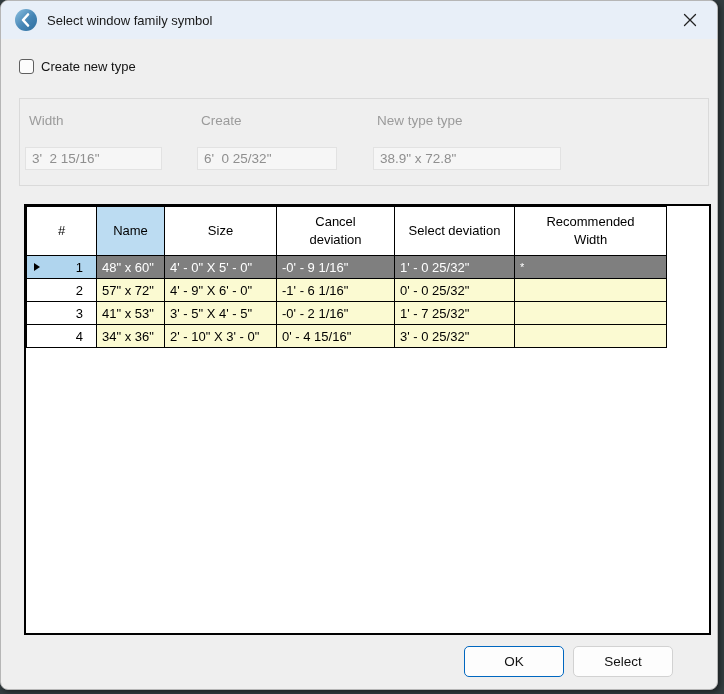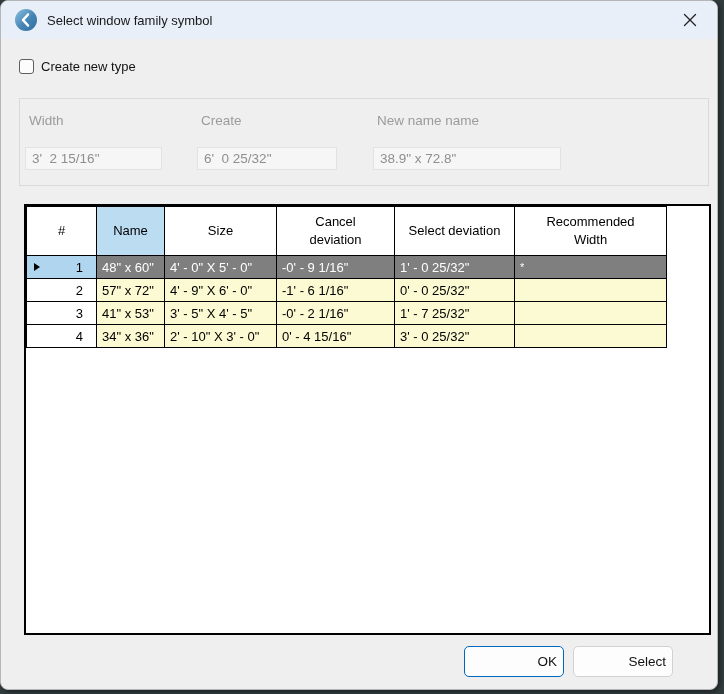--- a/index.html
+++ b/index.html
@@ -70,21 +70,21 @@
   table.grid tr.selected td.num-cell{background:var(--row_number_selected,#b0d5ee);color:#000;}
   .marker{
     position:absolute;left:7px;top:50%;transform:translateY(-50%);
     width:0;height:0;border-left:6px solid #000;border-top:4.5px solid transparent;border-bottom:4.5px solid transparent;
   }
   td.rec-cell{font-size:11px;}
   
   .btn{
     position:absolute;top:645px;width:100px;height:31px;border-radius:5px;
     background:#fdfdfd;font-family:"Liberation Sans",sans-serif;font-size:13.5px;color:#121212;
-    box-sizing:border-box;cursor:pointer;text-align:right;
+    box-sizing:border-box;cursor:pointer;
   }
   .btn.ok{left:463px;border:1px solid var(--accent_button_border,#0067c0);}
   .btn.cancel{left:572px;border:1px solid #d2d2d2;}
 </style>
 </head>
 <body>
 
 <div class="stage">
   <div class="dialog">
 
@@ -118,21 +118,21 @@
     <div class="panel">
       <div class="field f-width">
         <span class="flabel">Width</span>
         <div class="fvalue">3'  2 15/16"</div>
       </div>
       <div class="field f-height">
         <span class="flabel">Create</span>
         <div class="fvalue">6'  0 25/32"</div>
       </div>
       <div class="field f-newtype">
-        <span class="flabel">New name name</span>
+        <span class="flabel">New type type</span>
         <div class="fvalue">38.9" x 72.8"</div>
       </div>
     </div>
 
     <div class="grid-container">
       <table class="grid">
         <colgroup>
           <col class="c0">
             <col class="c1">
             <col class="c2">

